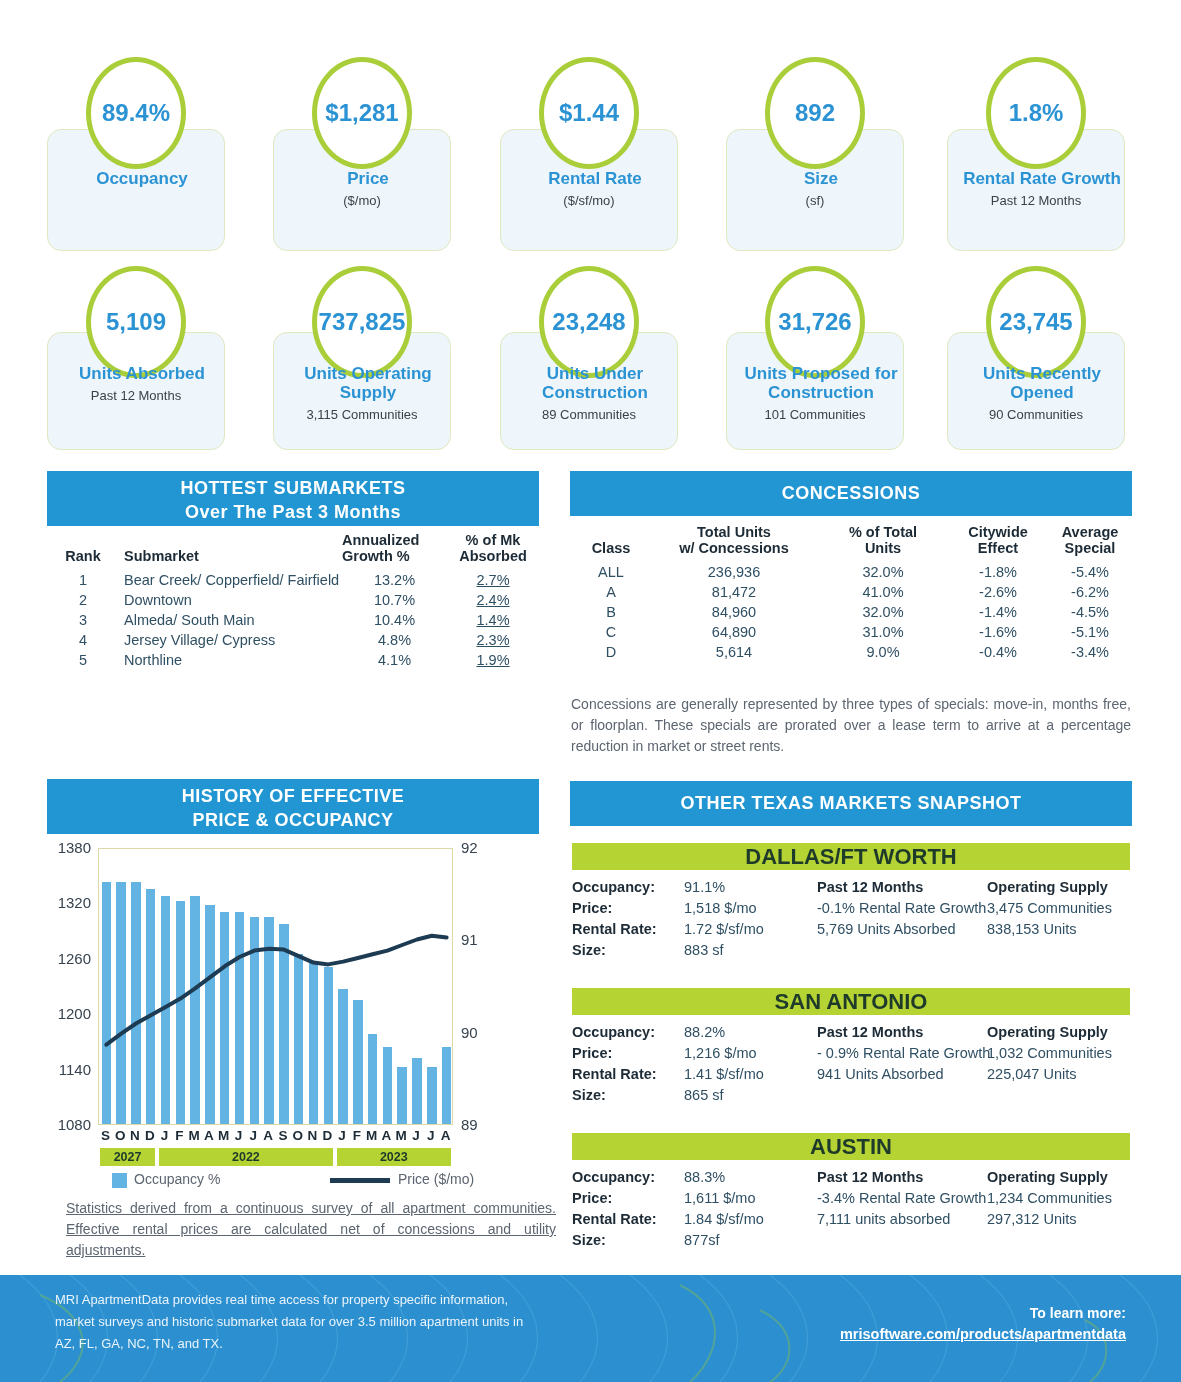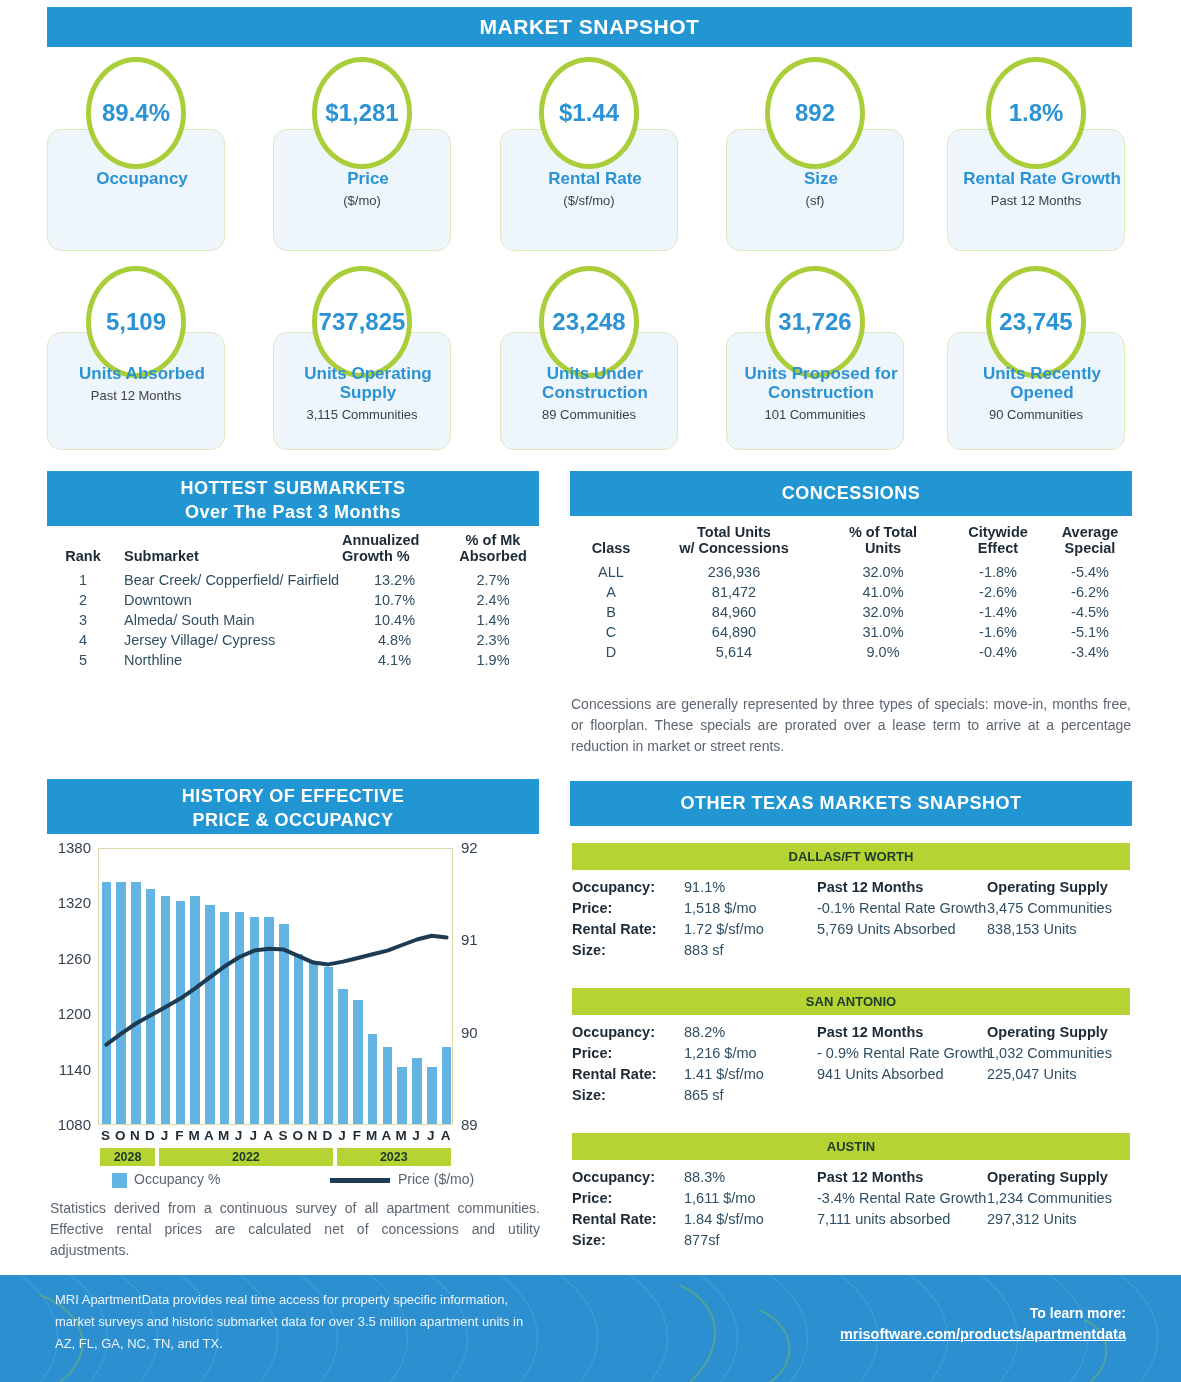--- a/index.html
+++ b/index.html
@@ -80,37 +80,37 @@
   .tbl td { padding: 2px 0; color: #2f4f63; }
 
   #hottest-table { left: 52px; top: 532px; width: 487px; }
   #hottest-table th.c-rank { width: 62px; text-align: center; }
   #hottest-table th.c-sub { text-align: left; padding-left: 10px; }
   #hottest-table th.c-growth { width: 105px; text-align: left; }
   #hottest-table th.c-abs { width: 92px; text-align: center; }
   #hottest-table td.c-rank { text-align: center; }
   #hottest-table td.c-sub { text-align: left; padding-left: 10px; }
   #hottest-table td.c-growth { text-align: center; }
-  #hottest-table td.c-abs { text-align: center; }
+  #hottest-table td.c-abs { text-align: center; text-decoration: underline; }
 
   #concessions-table { left: 572px; top: 524px; width: 560px; }
   #concessions-table th.c-class { width: 78px; text-align: center; }
   #concessions-table th.c-units { width: 168px; text-align: center; }
   #concessions-table th.c-pct { width: 130px; text-align: center; }
   #concessions-table th.c-city { width: 100px; text-align: center; }
   #concessions-table th.c-avg { width: 84px; text-align: center; }
   #concessions-table td { text-align: center; }
 
   .note {
     position: absolute; font-size: 14px; color: #5c6570; line-height: 21px;
     text-align: justify;
   }
   #hottest-note { left: 50px; top: 696px; width: 490px; }
   #concessions-note { left: 571px; top: 694px; width: 560px; }
-  #chart-note { left: 50px; top: 1198px; width: 490px; }
+  #chart-note { left: 66px; top: 1198px; width: 490px; text-decoration: underline; }
 
   
   #chart-area { position: absolute; left: 47px; top: 838px; width: 492px; height: 355px; }
   .axis-label {
     position: absolute; font-size: 15px; color: #36434f; font-weight: normal;
   }
   #plot {
     position: absolute; left: 51px; top: 10px; width: 355px; height: 277px;
     border: 1px solid #ded9a8; background: #ffffff;
   }
@@ -138,21 +138,21 @@
     position: absolute; width: 15px; height: 15px; background: #63b4e2; top: 2px;
   }
   .legend-line {
     position: absolute; width: 60px; height: 5px; background: #1d3b52; top: 7px;
   }
   .legend-text { position: absolute; top: 0; }
 
   
   .green-bar {
     position: absolute; background: #b6d334; color: #1d3a2a;
-    font-weight: bold; font-size: 13px; text-align: center;
+    font-weight: bold; font-size: 22px; text-align: center;
     height: 27px; line-height: 27px; width: 558px; left: 572px;
   }
   .mkt-block { position: absolute; left: 572px; width: 560px; font-size: 14.5px; }
   .mkt-col-labels { position: absolute; left: 0; top: 0; width: 112px; }
   .mkt-col-values { position: absolute; left: 112px; top: 0; width: 120px; }
   .mkt-col-mid { position: absolute; left: 245px; top: 0; width: 220px; }
   .mkt-col-right { position: absolute; left: 415px; top: 0; width: 160px; }
   .mkt-lbl { color: #1d2b36; font-weight: bold; line-height: 21px; }
   .mkt-val { color: #2f4f63; line-height: 21px; }
   .mkt-head { color: #1d2b36; font-weight: bold; line-height: 21px; }
@@ -171,21 +171,20 @@
     position: absolute; right: 55px; top: 28px; text-align: right;
     color: #ffffff; font-weight: bold; font-size: 14px; line-height: 21px;
   }
   #footer-link { color: #ffffff; text-decoration: underline; font-weight: bold; font-size: 14.5px; }
 </style>
 </head>
 <body>
 
 <div class="page">
 
-  <div class="blue-bar" id="market-snapshot-header">MARKET SNAPSHOT</div>
 
   <div id="stats-row-1">
       <div class="stat-card row1" style="left: 47px; top: 57px;">
         <div class="stat-box"></div>
         <div class="stat-circle">
           <span class="stat-value">89.4%</span>
         </div>
         <div class="stat-text">
           <div class="stat-label">Occupancy</div>
           <div class="stat-sub"></div>
@@ -477,21 +476,21 @@
         <div class="month-tick" style="left: 237.062px;">J</div>
         <div class="month-tick" style="left: 251.854px;">F</div>
         <div class="month-tick" style="left: 266.646px;">M</div>
         <div class="month-tick" style="left: 281.437px;">A</div>
         <div class="month-tick" style="left: 296.229px;">M</div>
         <div class="month-tick" style="left: 311.021px;">J</div>
         <div class="month-tick" style="left: 325.812px;">J</div>
         <div class="month-tick" style="left: 340.604px;">A</div>
       </div>
     <div id="year-row">
-        <div class="year-band" style="left: 2px; width: 55.1667px; background: rgb(182, 211, 52);">2028</div>
+        <div class="year-band" style="left: 2px; width: 55.1667px; background: rgb(182, 211, 52);">2027</div>
         <div class="year-band" style="left: 61.1667px; width: 173.5px; background: rgb(182, 211, 52);">2022</div>
         <div class="year-band" style="left: 238.667px; width: 114.333px; background: rgb(182, 211, 52);">2023</div>
       </div>
     <div id="chart-legend">
       <span class="legend-swatch" style="left:14px;"></span>
       <span class="legend-text" id="legend-occ-text" style="left:36px;">Occupancy %</span>
       <span class="legend-line" style="left:232px;"></span>
       <span class="legend-text" id="legend-price-text" style="left:300px;">Price ($/mo)</span>
     </div>
   </div>

